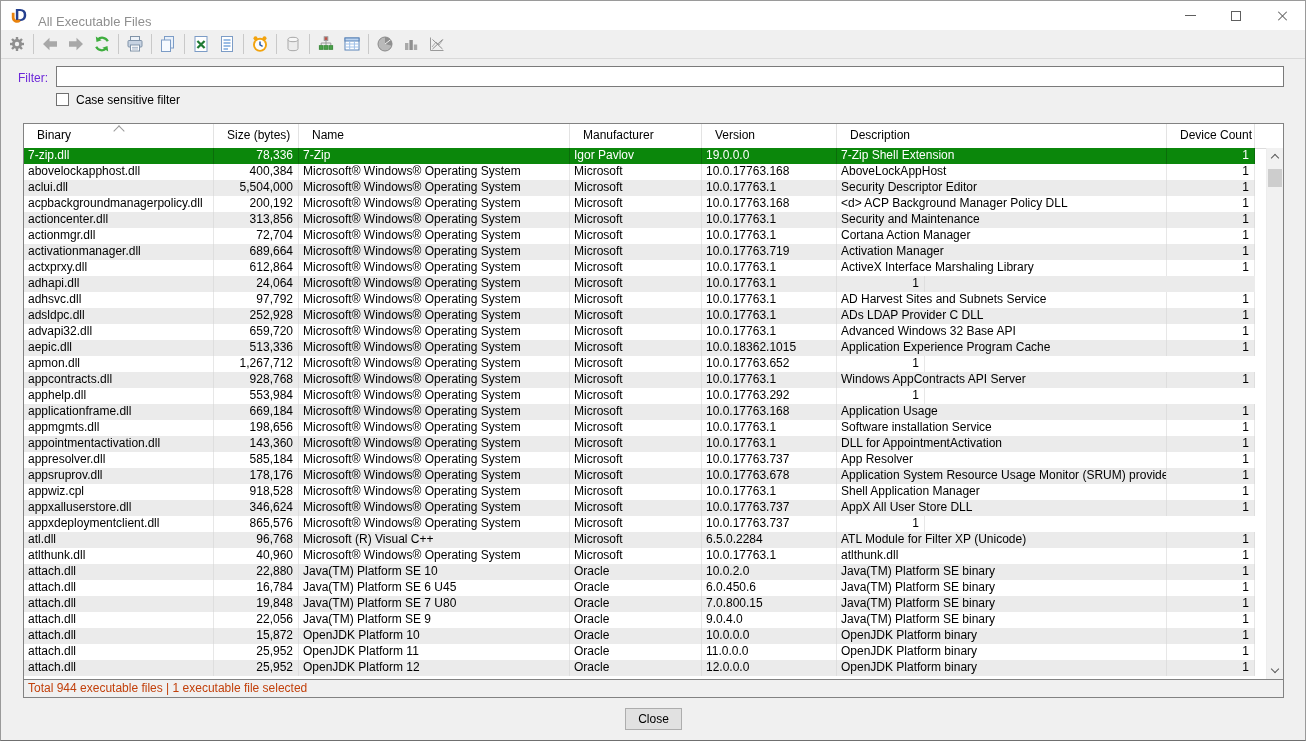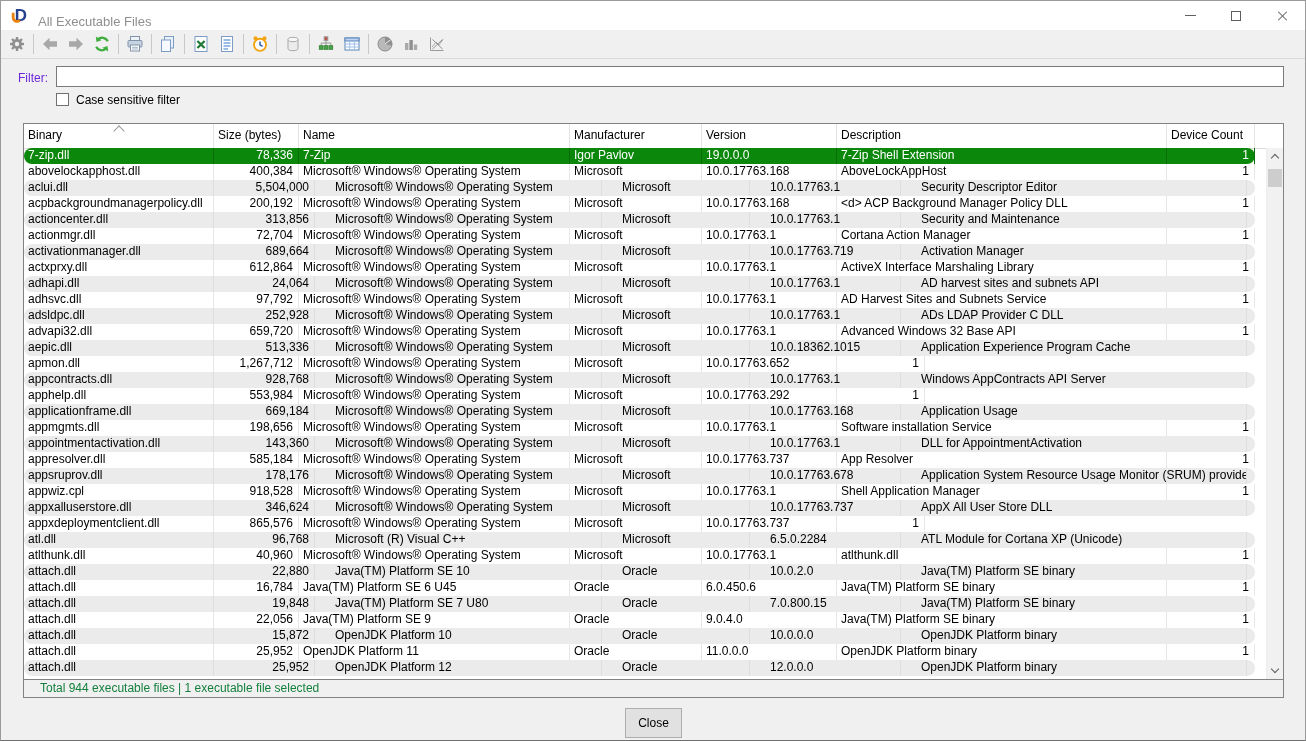--- a/index.html
+++ b/index.html
@@ -26,45 +26,45 @@
 
   
   .filter-label{position:absolute;left:17px;top:70px;font-size:12px;color:#6d28d9;}
   .filter-input{position:absolute;left:55px;top:65px;width:1228px;height:21px;box-sizing:border-box;border:1px solid #7a7a7a;background:#fff;font-size:12px;padding:0 4px;}
   .checkbox{position:absolute;left:55px;top:92px;width:13px;height:13px;background:#fff;border:1px solid #707070;box-sizing:border-box;}
   .checkbox-label{position:absolute;left:75px;top:92px;font-size:12px;color:#000;text-align:center;}
 
   
   .grid{position:absolute;left:22px;top:122px;width:1261px;height:557px;background:#fff;border:1px solid #828282;box-sizing:border-box;}
   .ghead{position:absolute;left:0;top:0;right:0;height:24px;display:flex;border-bottom:1px solid #dcdcdc;background:#fff;}
-  .hcell{position:relative;flex:none;box-sizing:border-box;border-right:1px solid #e3e3e3;font-size:12px;line-height:22px;padding:0 4px;white-space:nowrap;overflow:hidden;color:#000;}
+  .hcell{position:relative;flex:none;box-sizing:border-box;border-right:1px solid #e3e3e3;font-size:12px;line-height:22px;padding:0 13px;white-space:nowrap;overflow:hidden;color:#000;}
   .hfill{flex:1;border-right:none;}
   .sortmark{position:absolute;top:3px;left:50%;width:7px;height:7px;margin-left:-4px;border-left:1px solid #9a9a9a;border-top:1px solid #9a9a9a;transform:rotate(45deg);}
   .gbody{position:absolute;left:0;top:24px;right:17px;bottom:0;overflow:hidden;}
-  .trow{display:flex;height:16px;background:#fff;width:1231px;border-radius:8px;}
-  .trow.alt{background:#ebebeb;gap:16px;}
+  .trow{display:flex;height:16px;background:#fff;width:1231px;}
+  .trow.alt{background:#ebebeb;}
   .trow.sel{background:#0b870b;color:#fff;}
   .cell{flex:none;box-sizing:border-box;height:16px;line-height:15px;font-size:12px;padding:0 4px;white-space:nowrap;overflow:hidden;border-right:1px solid #e7e7e7;}
   .trow.alt .cell{border-right-color:#dedede;}
   .trow.sel .cell{border-right-color:#0a6d0a;}
   .cell.num{text-align:right;padding-right:5px;}
   .c0{width:190px}.c1{width:85px}.c2{width:271px}.c3{width:132px}.c4{width:135px}.c5{width:330px}.c6{width:88px}
 
   
   .vscroll{position:absolute;top:24px;right:0;width:17px;bottom:0;background:#f1f1f1;border-left:1px solid #ededed;box-sizing:border-box;}
   .sbtn{position:absolute;left:0;width:16px;height:17px;display:flex;align-items:center;justify-content:center;background:#f1f1f1;border:none;padding:0;}
   .sbtn.up{top:0;} .sbtn.down{bottom:0;}
   .chev{width:6px;height:6px;border-left:1px solid #5a5a5a;border-top:1px solid #5a5a5a;box-sizing:border-box;}
   .chev.u{transform:rotate(45deg);margin-top:3px;}
   .chev.d{transform:rotate(225deg);margin-bottom:3px;}
   .sthumb{position:absolute;left:1px;top:21px;width:14px;height:18px;background:#cdcdcd;}
 
   
-  .statusbar{position:absolute;left:22px;top:678px;width:1261px;height:19px;border:1px solid #828282;box-sizing:border-box;background:#f0f0f0;font-size:12px;line-height:16px;padding-left:16px;color:#15803d;}
-  .close-btn{position:absolute;left:624px;top:707px;width:57px;height:30px;background:#e1e1e1;border:1px solid #adadad;font-size:12px;color:#000;}
+  .statusbar{position:absolute;left:22px;top:678px;width:1261px;height:19px;border:1px solid #828282;box-sizing:border-box;background:#f0f0f0;font-size:12px;line-height:16px;padding-left:4px;color:#c2410c;}
+  .close-btn{position:absolute;left:624px;top:707px;width:57px;height:22px;background:#e1e1e1;border:1px solid #adadad;font-size:12px;color:#000;}
 </style>
 </head>
 <body>
 
 <div class="window">
 
   <div class="titlebar">
     <svg class="app-logo" viewBox="0 0 18 18">
       <text x="4.5" y="14.5" font-size="16" font-weight="bold" fill="#24408f">D</text>
       <path d="M3 6.5 v4.5 a3.6 3.6 0 0 0 6.2 2.5" stroke="#e8820c" stroke-width="2.6" fill="none"></path>
@@ -331,21 +331,20 @@
           <span class="cell c4">10.0.17763.1</span>
           <span class="cell c5">ActiveX Interface Marshaling Library</span>
           <span class="cell c6 num">1</span>
         </div>
         <div class="trow alt">
           <span class="cell c0">adhapi.dll</span>
           <span class="cell c1 num">24,064</span>
           <span class="cell c2">Microsoft® Windows® Operating System</span>
           <span class="cell c3">Microsoft</span>
           <span class="cell c4">10.0.17763.1</span>
-          <span class="cell c5">AD harvest sites and subnets API</span>
           <span class="cell c6 num">1</span>
         </div>
         <div class="trow">
           <span class="cell c0">adhsvc.dll</span>
           <span class="cell c1 num">97,792</span>
           <span class="cell c2">Microsoft® Windows® Operating System</span>
           <span class="cell c3">Microsoft</span>
           <span class="cell c4">10.0.17763.1</span>
           <span class="cell c5">AD Harvest Sites and Subnets Service</span>
           <span class="cell c6 num">1</span>
@@ -472,21 +471,21 @@
           <span class="cell c3">Microsoft</span>
           <span class="cell c4">10.0.17763.737</span>
           <span class="cell c6 num">1</span>
         </div>
         <div class="trow alt">
           <span class="cell c0">atl.dll</span>
           <span class="cell c1 num">96,768</span>
           <span class="cell c2">Microsoft (R) Visual C++</span>
           <span class="cell c3">Microsoft</span>
           <span class="cell c4">6.5.0.2284</span>
-          <span class="cell c5">ATL Module for Cortana XP (Unicode)</span>
+          <span class="cell c5">ATL Module for Filter XP (Unicode)</span>
           <span class="cell c6 num">1</span>
         </div>
         <div class="trow">
           <span class="cell c0">atlthunk.dll</span>
           <span class="cell c1 num">40,960</span>
           <span class="cell c2">Microsoft® Windows® Operating System</span>
           <span class="cell c3">Microsoft</span>
           <span class="cell c4">10.0.17763.1</span>
           <span class="cell c5">atlthunk.dll</span>
           <span class="cell c6 num">1</span>

